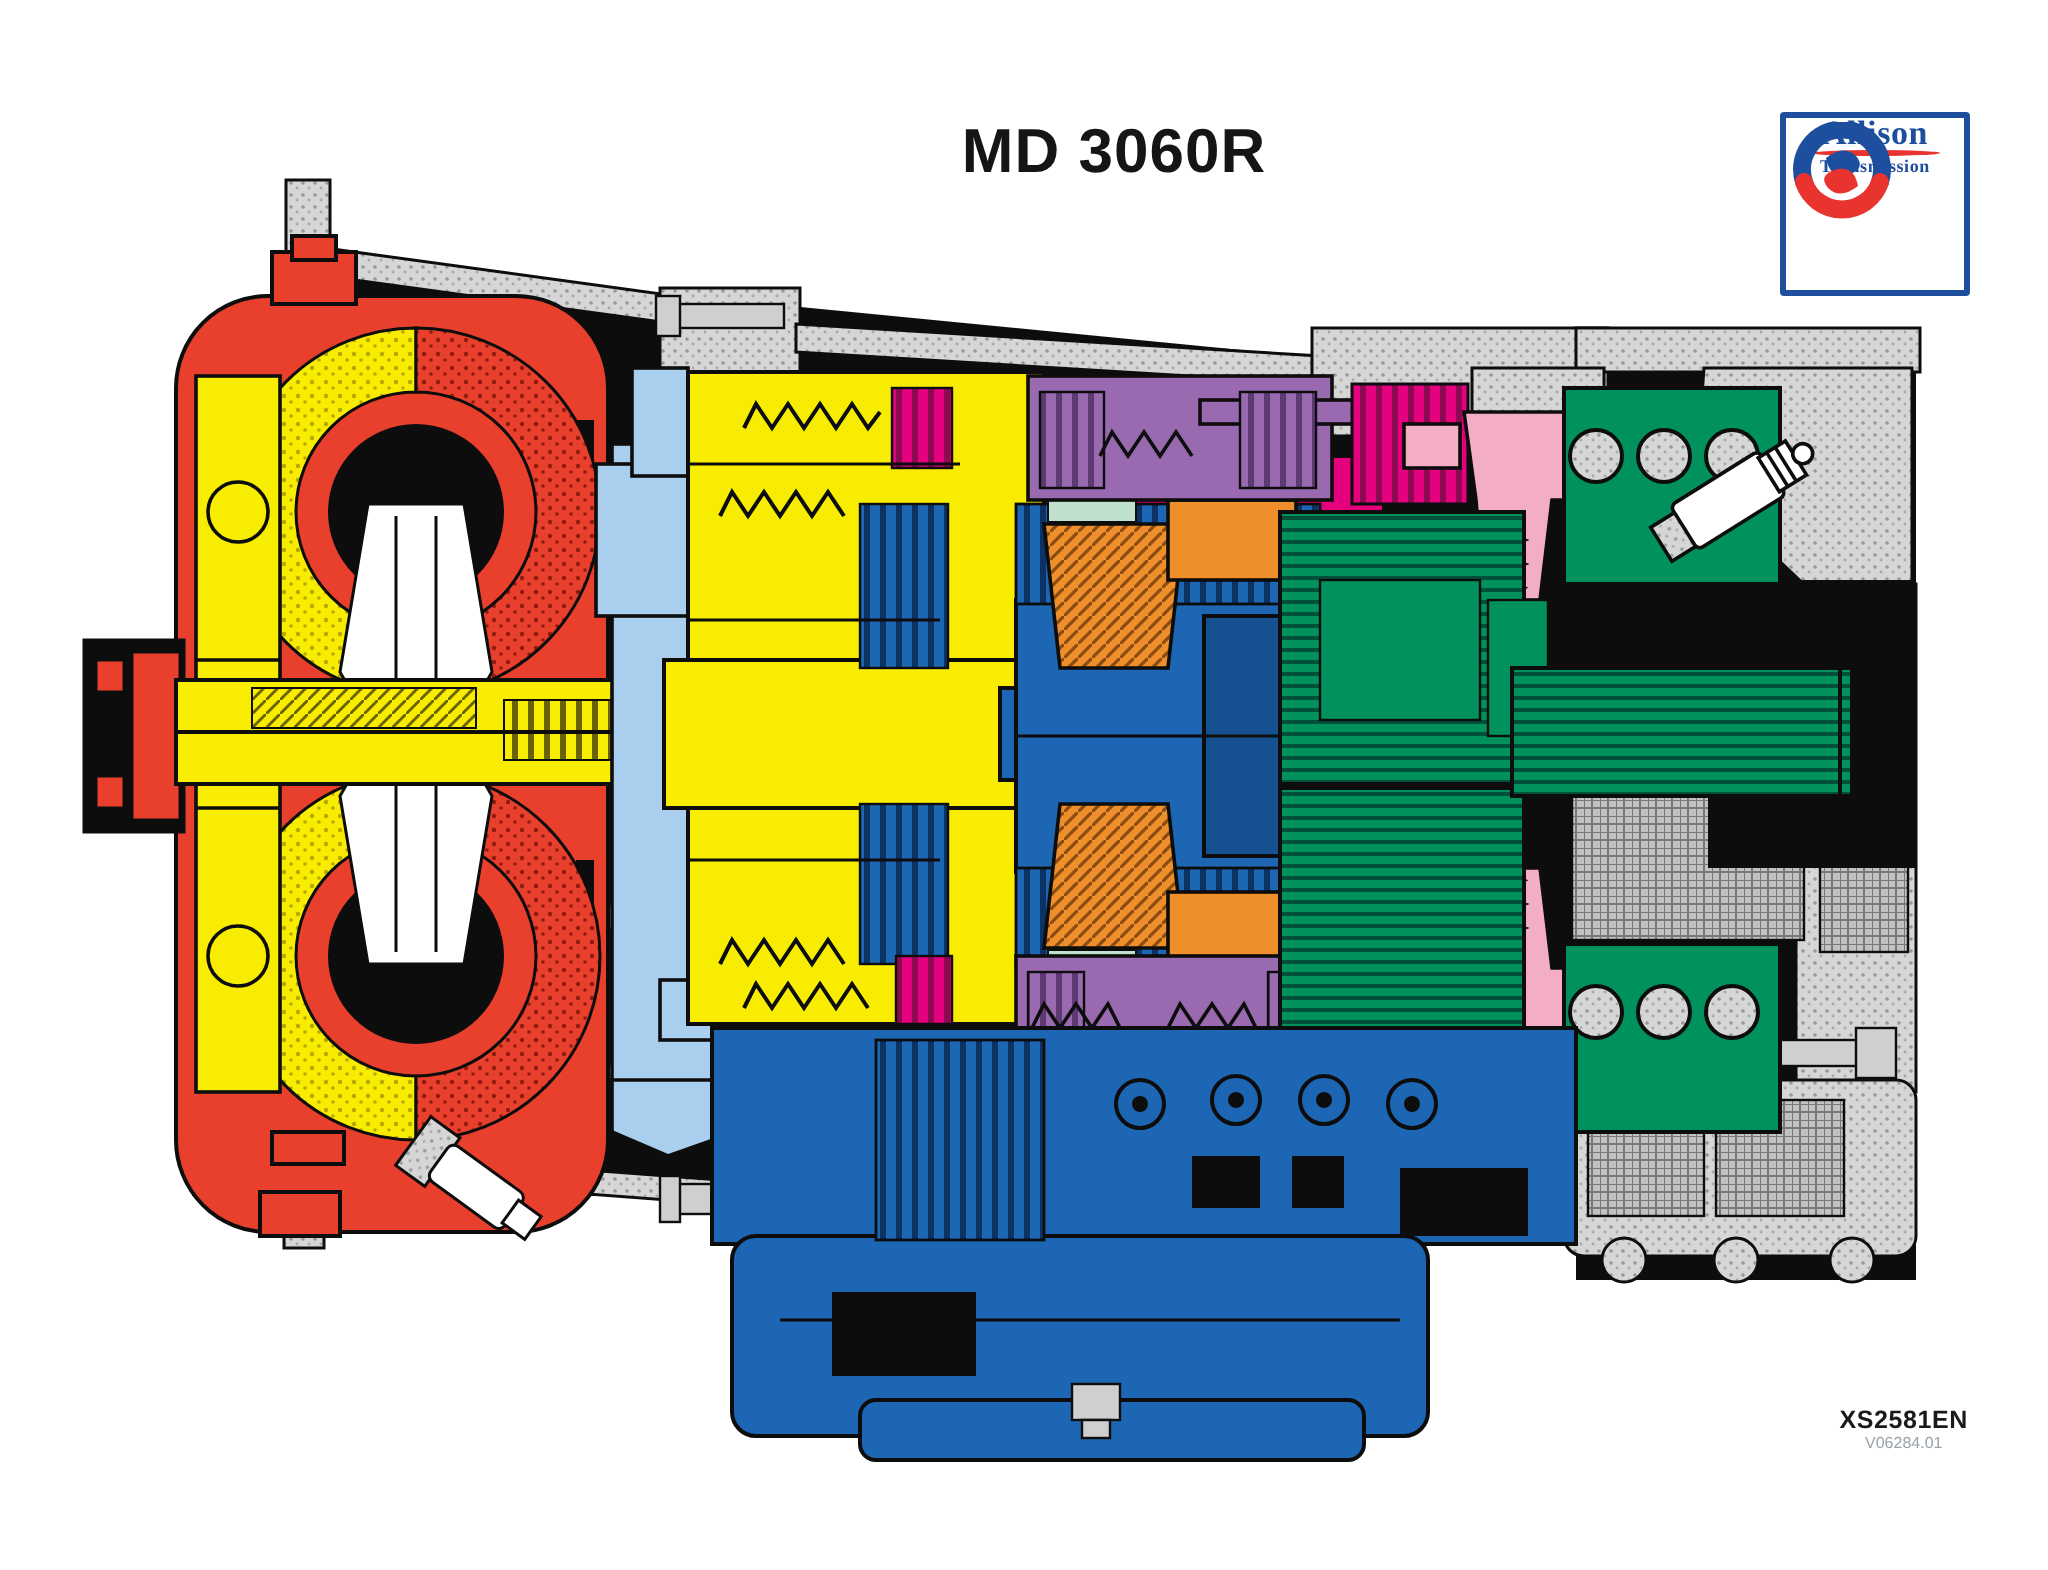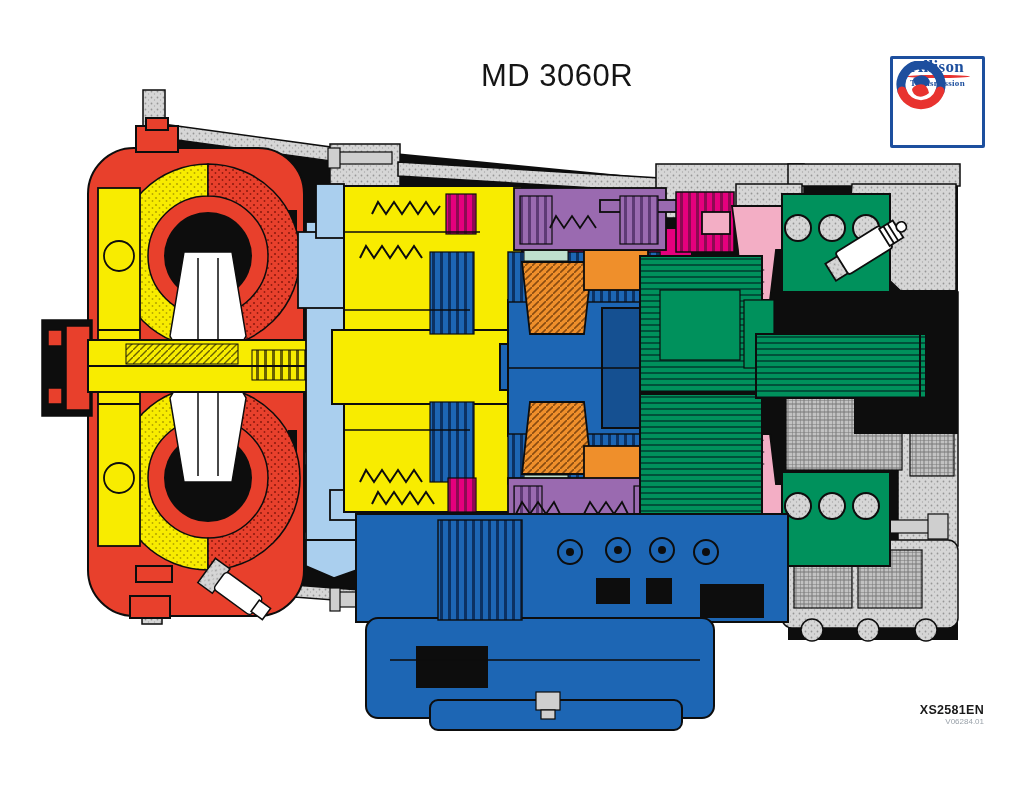--- a/index.html
+++ b/index.html
@@ -1,28 +1,28 @@
 <!DOCTYPE html>
 <html><head>
 <meta charset="utf-8">
 <style>
   html,body{margin:0;padding:0;background:#fff;}
   .stage{position:relative;width:1024px;height:785px;background:#fff;overflow:hidden;
          font-family:"Liberation Sans",sans-serif;}
   .title{position:absolute;left:407px;top:58px;width:300px;text-align:center;
-         font-size:31px;font-weight:normal;letter-spacing:.5px;color:#151515;}
+         font-size:31px;font-weight:bold;letter-spacing:.5px;color:#151515;}
   .logo-box{position:absolute;left:890px;top:56px;width:95px;height:92px;background:#fff;
             border:3px solid #1d4f9e;border-radius:2px;box-sizing:border-box;text-align:center;}
   .logo-swirl{margin-top:2px;}
   .logo-brand{font-family:"Liberation Serif",serif;font-weight:bold;font-size:17px;
               color:#1d4f9e;line-height:15px;letter-spacing:.3px;}
   .logo-swoosh{width:64px;height:3px;background:#e8332f;border-radius:50%;margin:1px auto 1px auto;}
   .logo-division{font-family:"Liberation Serif",serif;font-weight:bold;font-size:9px;
                  color:#1d4f9e;letter-spacing:.3px;line-height:9px;}
-  .footer{position:absolute;right:40px;top:703px;text-align:right;}
+  .footer{position:absolute;right:40px;top:703px;text-align:center;}
   .doc-number{font-size:12.5px;font-weight:bold;color:#1a1a1a;letter-spacing:.3px;}
   .doc-revision{font-size:8px;color:#9aa2aa;margin-top:0;}
   svg{position:absolute;left:0;top:0;}
 </style>
 </head>
 <body>
 
 <div class="stage">
 
   <div class="title">MD 3060R</div>

